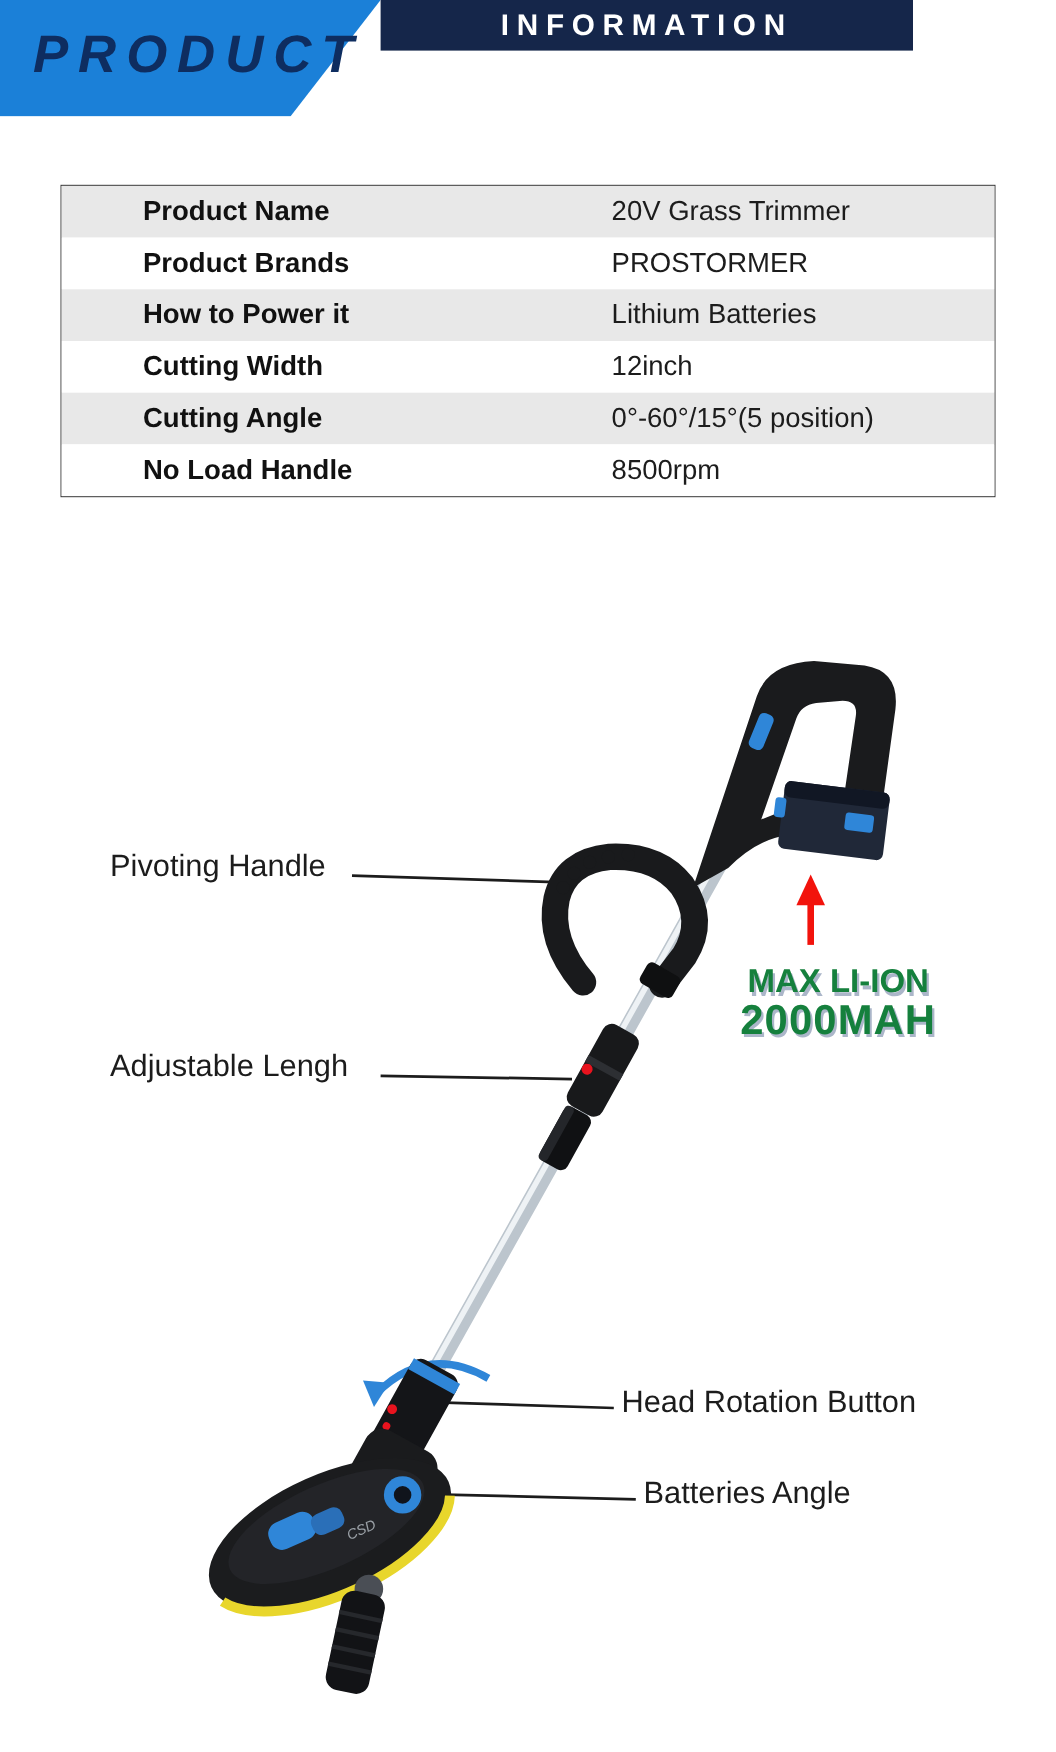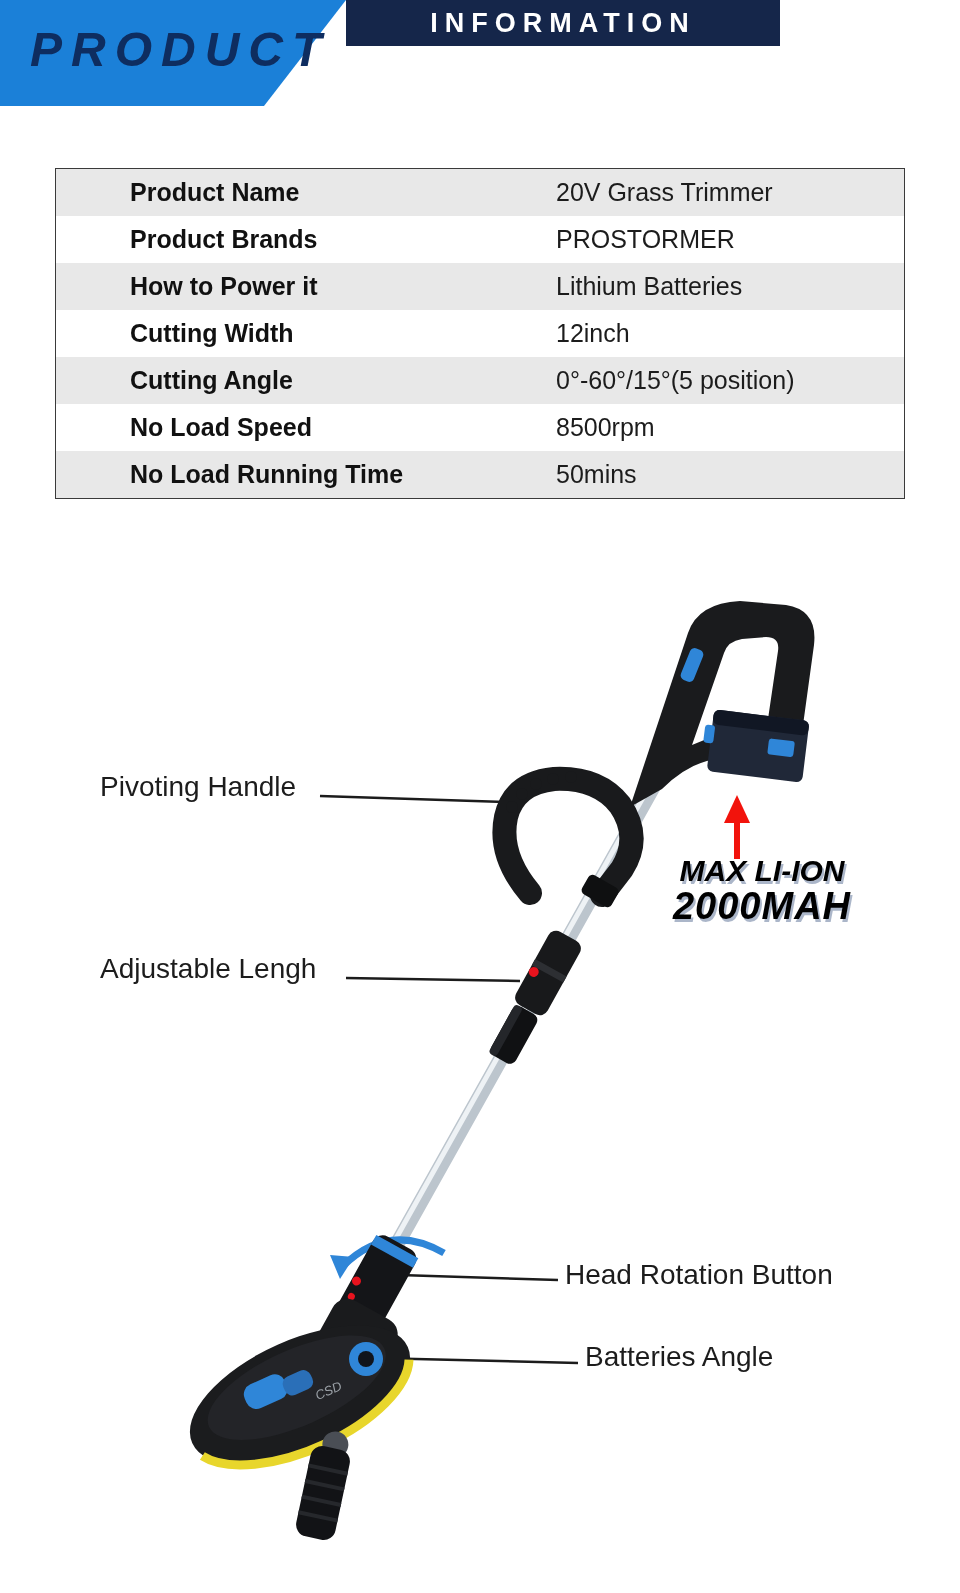--- a/index.html
+++ b/index.html
@@ -4,42 +4,42 @@
 <style>
   *{margin:0;padding:0;box-sizing:border-box}
   html,body{background:#fff}
   body{width:960px;height:1593px;position:relative;font-family:"Liberation Sans",sans-serif;overflow:hidden}
 
   
   .blue-banner{position:absolute;top:0;left:0;width:346px;height:106px;background:#1b80d8;
     clip-path:polygon(0 0,346px 0,264px 106px,0 106px)}
   .product-word{position:absolute;top:22px;left:30px;font-size:48px;font-weight:800;font-style:italic;
     letter-spacing:9px;color:#0e2d60;white-space:nowrap}
-  .info-bar{position:absolute;top:0;left:346px;width:434px;height:46px;background:#15264a;
+  .info-bar{position:absolute;top:0;left:346px;width:484px;height:46px;background:#15264a;
     display:flex;align-items:center;justify-content:center;color:#fff;font-weight:700;
     font-size:27px;letter-spacing:7px}
 
   
   .spec-table{position:absolute;top:168px;left:55px;width:850px;border:1px solid #3a3a3a}
   .spec-row{display:flex;height:47px;align-items:center;font-size:25px}
   .spec-row:nth-child(odd){background:#e8e8e8}
   .spec-row:nth-child(even){background:#ffffff}
   .spec-label{width:500px;padding-left:74px;font-weight:700;color:#111}
   .spec-value{flex:1;color:#1c1c1c}
 
   
   .diagram{position:absolute;top:593px;left:0;width:960px;height:1000px}
   .diagram svg{position:absolute;left:0;top:0}
   .callout{position:absolute;font-size:28px;color:#1c1c1c;white-space:nowrap}
   .label-pivot{left:100px;top:178px}
   .label-length{left:100px;top:360px}
   .label-rotation{left:565px;top:666px}
   .label-angle{left:585px;top:748px}
-  .battery-text{position:absolute;left:652px;top:262px;width:220px;text-align:center;
-    font-style:italic;font-weight:800;color:#000000;line-height:1.05;
+  .battery-text{position:absolute;left:652px;top:284px;width:220px;text-align:center;
+    font-weight:800;color:#15803d;line-height:1.05;
     text-shadow:2px 3px 0 rgba(13,45,100,0.35)}
   .battery-text .l1{font-size:30px}
   .battery-text .l2{font-size:38px;letter-spacing:1px}
 </style>
 </head>
 <body>
 
 <div class="blue-banner"></div>
 <div class="product-word">PRODUCT</div>
 <div class="info-bar">
@@ -61,26 +61,22 @@
   </div>
   <div class="spec-row">
     <div class="spec-label">Cutting Width</div>
     <div class="spec-value">12inch</div>
   </div>
   <div class="spec-row">
     <div class="spec-label">Cutting Angle</div>
     <div class="spec-value">0°-60°/15°(5 position)</div>
   </div>
   <div class="spec-row">
-    <div class="spec-label">No Load Speed</div>
+    <div class="spec-label">No Load Handle</div>
     <div class="spec-value">8500rpm</div>
-  </div>
-  <div class="spec-row">
-    <div class="spec-label">No Load Running Time</div>
-    <div class="spec-value">50mins</div>
   </div>
 </div>
 
 <div class="diagram">
 
   <svg width="960" height="1000" viewBox="0 0 960 1000">
 
     <g stroke="#1c1c1c" stroke-width="2.5">
       <line x1="320" y1="203" x2="505" y2="209"></line>
       <line x1="346" y1="385" x2="520" y2="388"></line>

